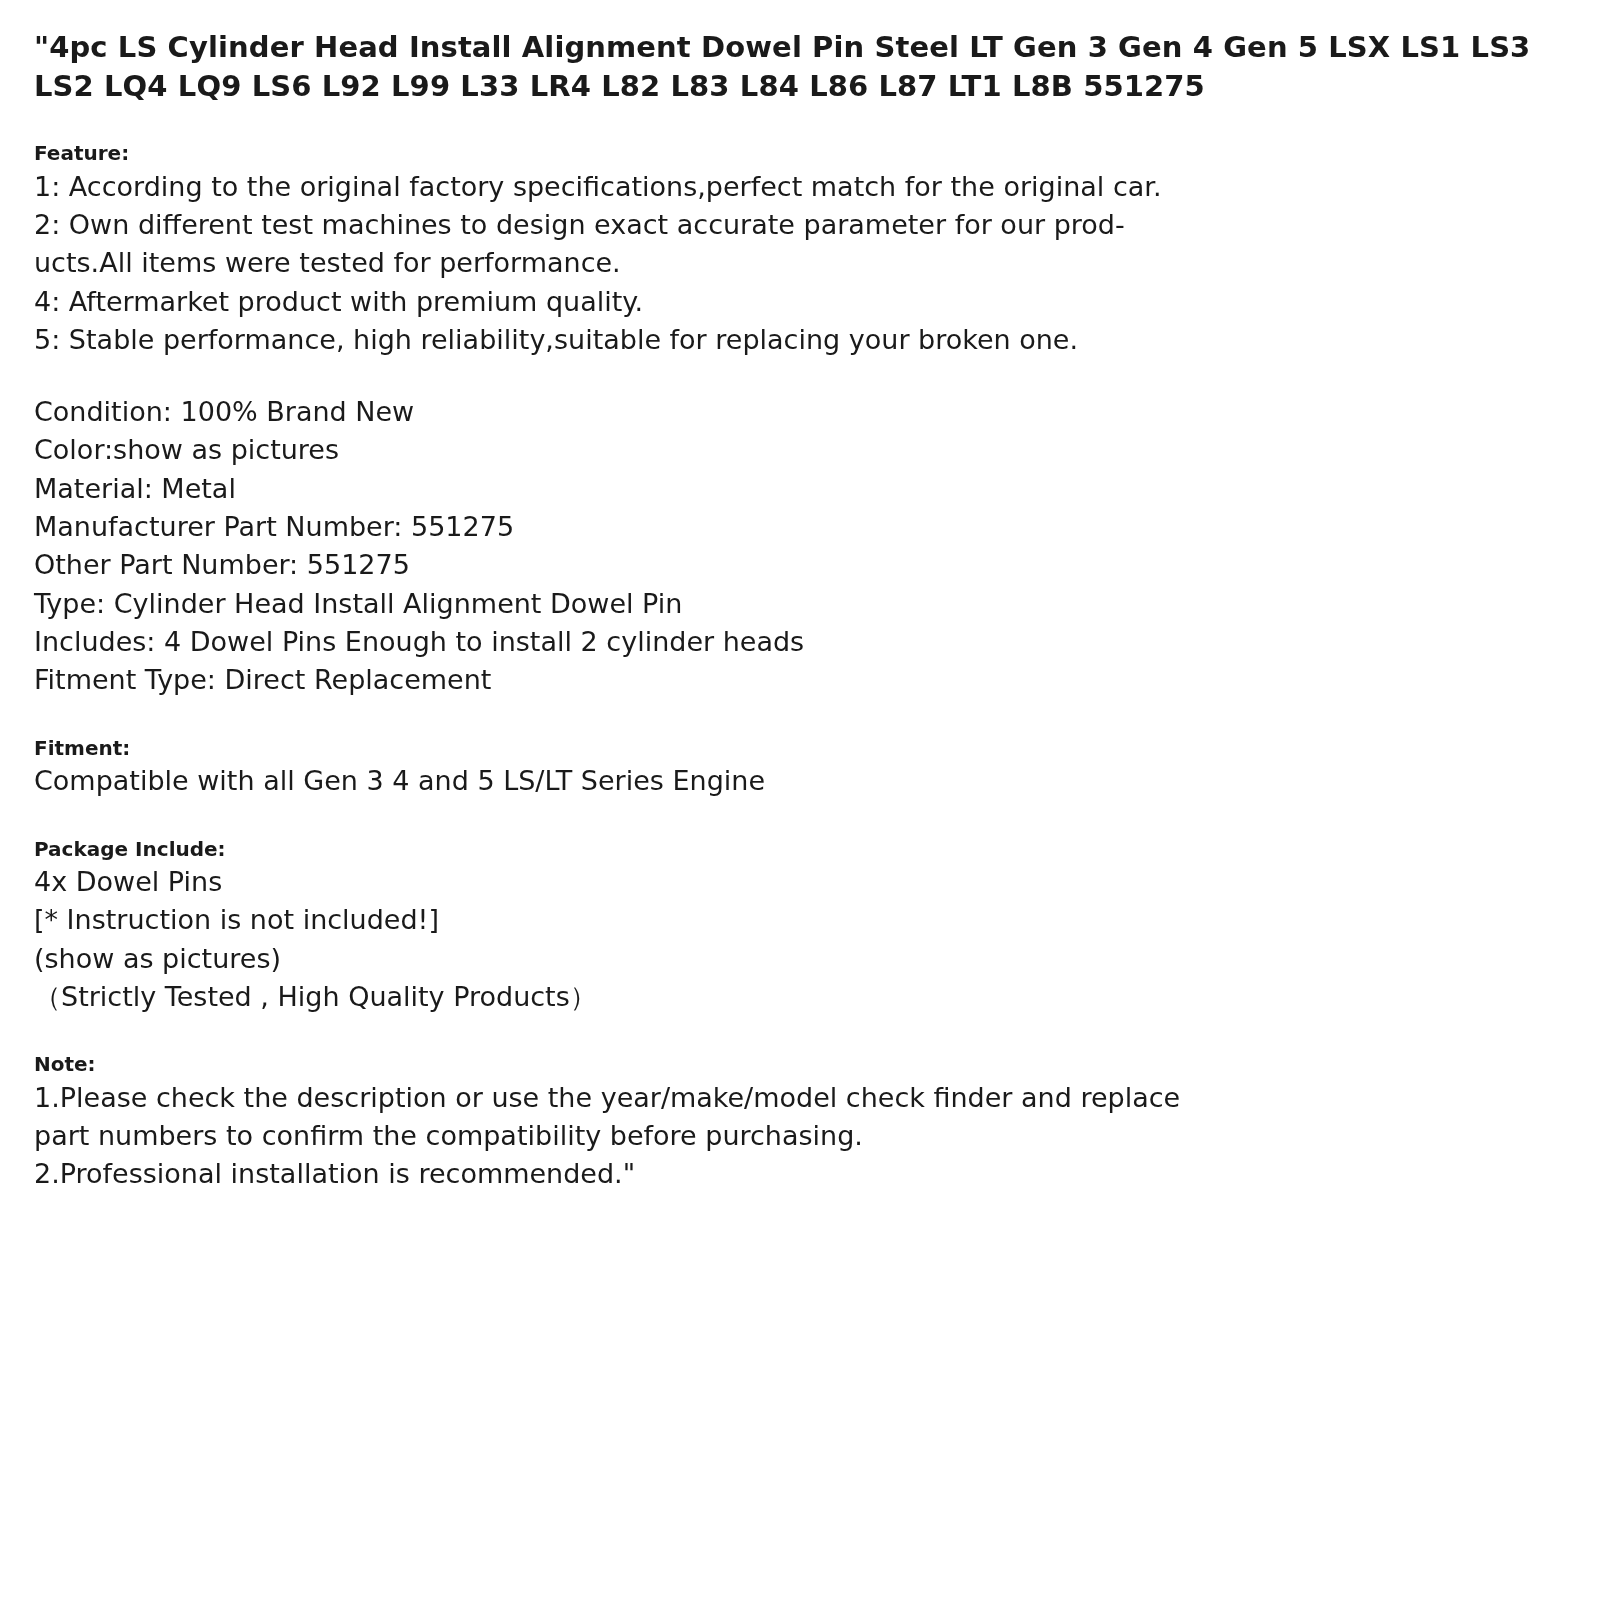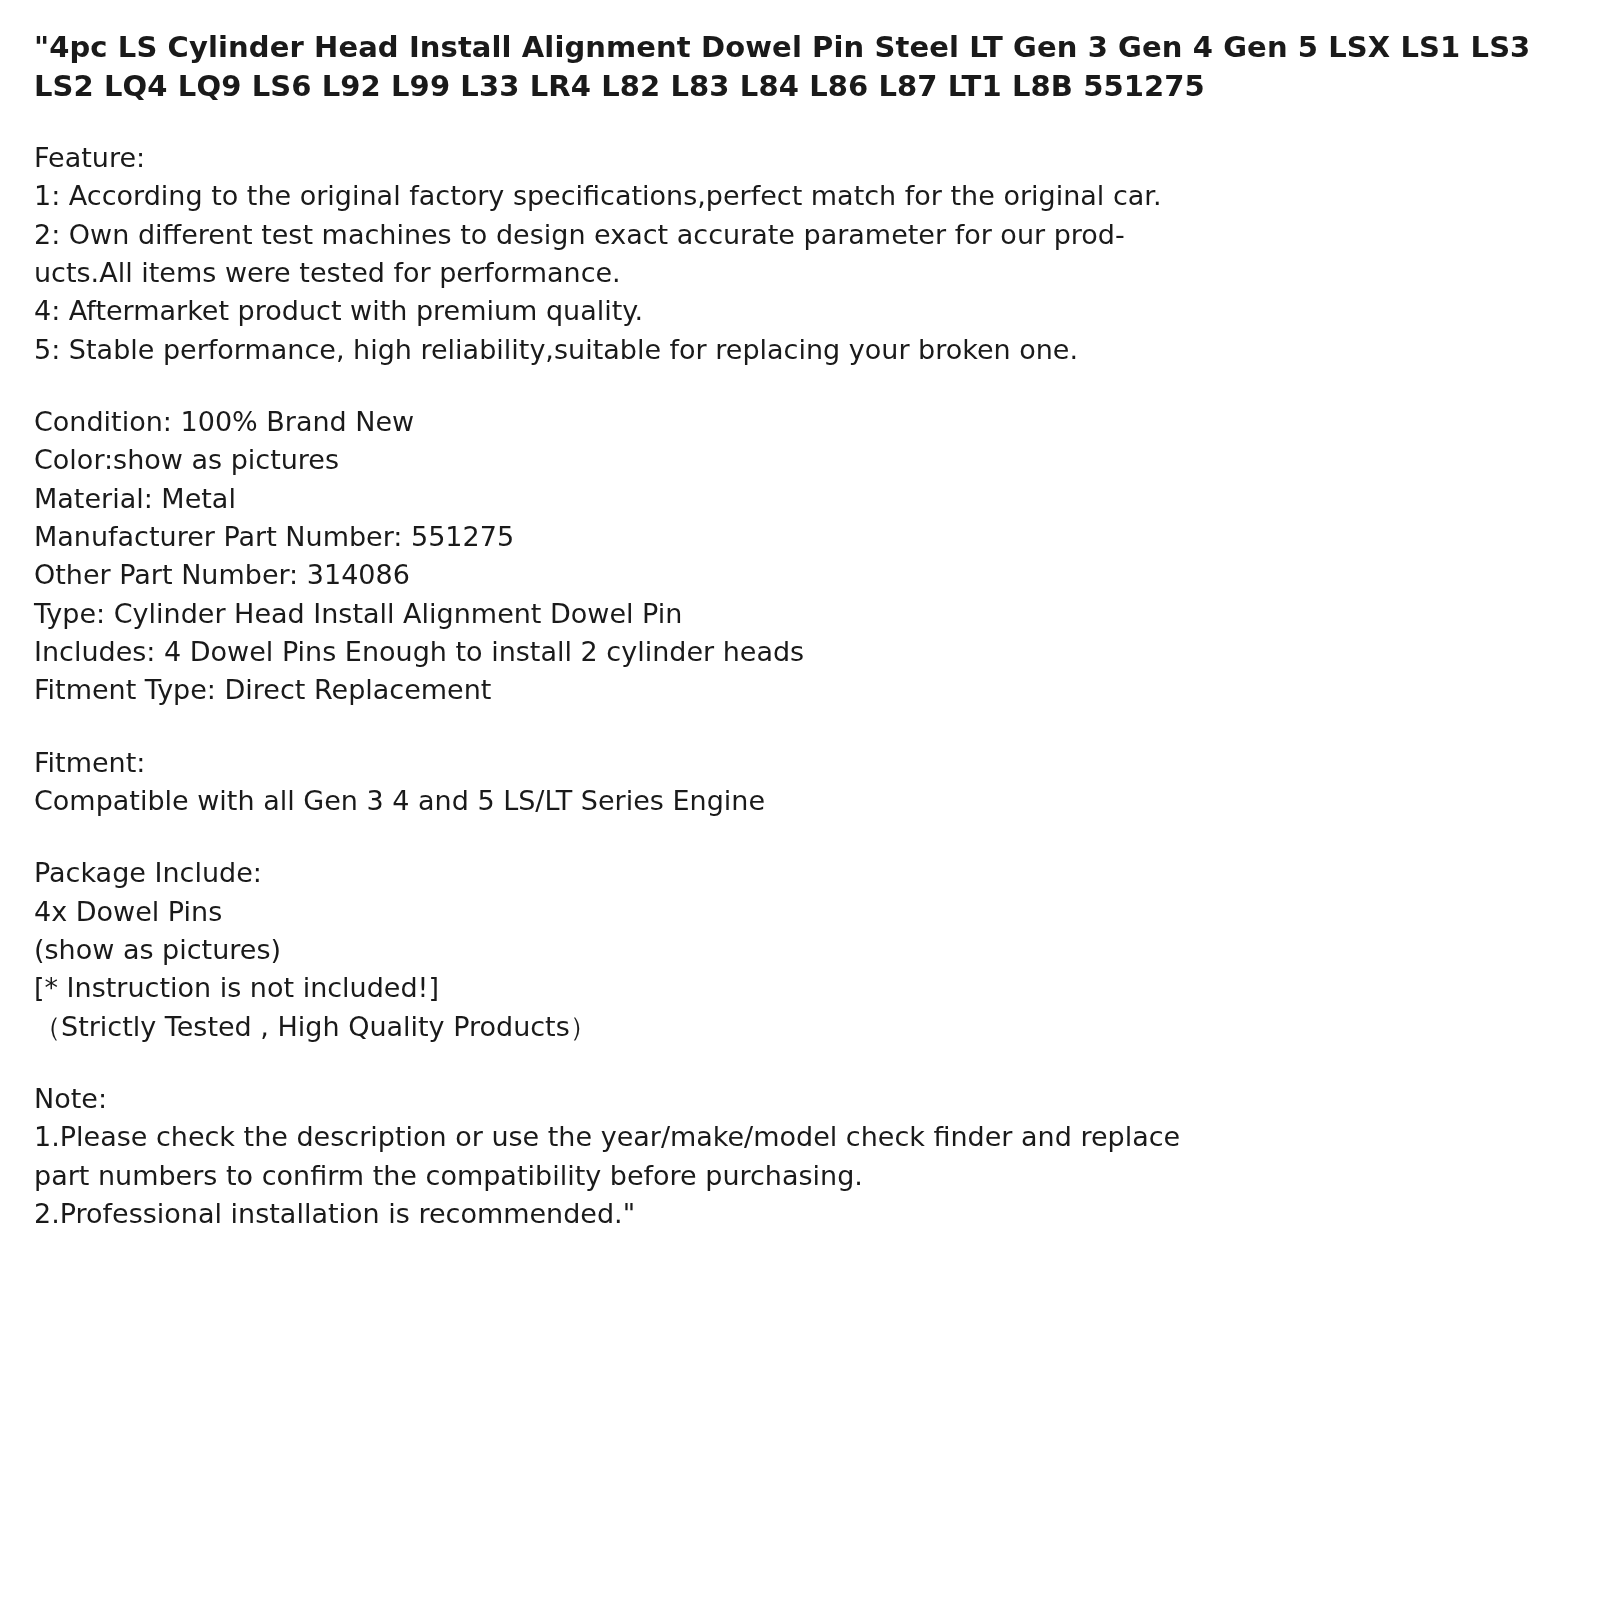--- a/index.html
+++ b/index.html
@@ -30,22 +30,23 @@
   }
   .block {
     margin-top: 34px;
   }
   .line {
     font-size: 27px;
     line-height: 1.42;
     white-space: pre-wrap;
   }
   .heading {
-    font-size: 27px;
+    font-size: 20px;
     line-height: 1.42;
+    font-weight: bold;
   }
 </style>
 </head>
 <body>
 
 <div class="page">
 
   <div class="title">"4pc LS Cylinder Head Install Alignment Dowel Pin Steel LT Gen 3 Gen 4 Gen 5 LSX LS1 LS3 LS2 LQ4 LQ9 LS6 L92 L99 L33 LR4 L82 L83 L84 L86 L87 LT1 L8B 551275</div>
 
   <div class="block">
@@ -55,36 +56,36 @@
 ucts.All items were tested for performance.</div>
     <div class="line">4: Aftermarket product with premium quality.</div>
     <div class="line">5: Stable performance, high reliability,suitable for replacing your broken one.</div>
   </div>
 
   <div class="block">
     <div class="line">Condition: 100% Brand New</div>
     <div class="line">Color:show as pictures</div>
     <div class="line">Material: Metal</div>
     <div class="line">Manufacturer Part Number: 551275</div>
-    <div class="line">Other Part Number: 314086</div>
+    <div class="line">Other Part Number: 551275</div>
     <div class="line">Type: Cylinder Head Install Alignment Dowel Pin</div>
     <div class="line">Includes: 4 Dowel Pins Enough to install 2 cylinder heads</div>
     <div class="line">Fitment Type: Direct Replacement</div>
   </div>
 
   <div class="block">
     <div class="heading">Fitment:</div>
     <div class="line">Compatible with all Gen 3 4 and 5 LS/LT Series Engine</div>
   </div>
 
   <div class="block">
     <div class="heading">Package Include:</div>
     <div class="line">4x Dowel Pins</div>
+    <div class="line">[* Instruction is not included!]</div>
     <div class="line">(show as pictures)</div>
-    <div class="line">[* Instruction is not included!]</div>
     <div class="line">（Strictly Tested , High Quality Products）</div>
   </div>
 
   <div class="block">
     <div class="heading">Note:</div>
     <div class="line">1.Please check the description or use the year/make/model check finder and replace
 part numbers to confirm the compatibility before purchasing.</div>
     <div class="line">2.Professional installation is recommended."</div>
   </div>
 

